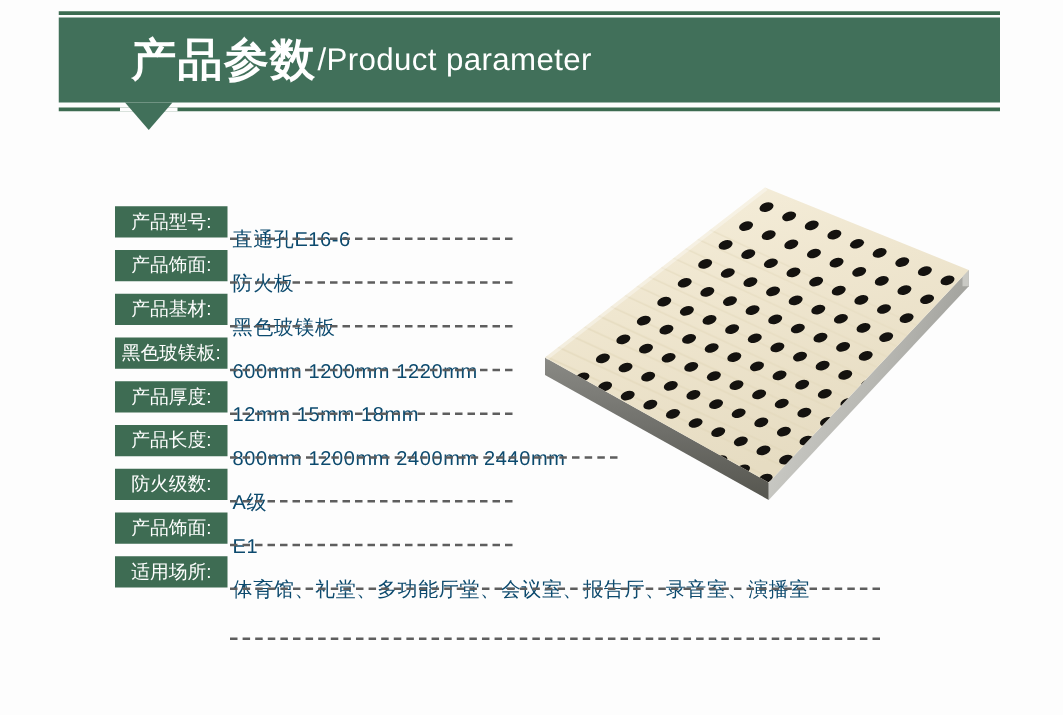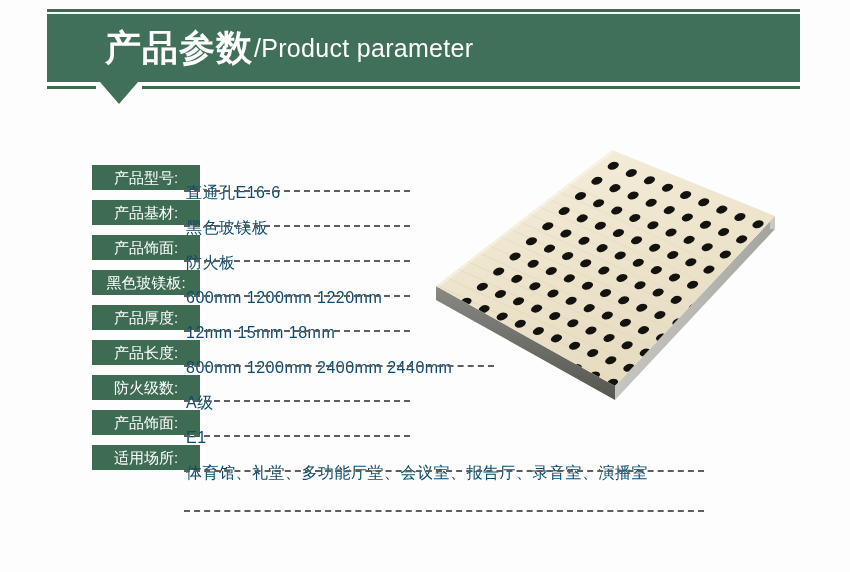--- a/index.html
+++ b/index.html
@@ -120,21 +120,21 @@
     width: 620px;
   }
   .spec-row {
     position: relative;
     height: 35px;
   }
   .spec-label {
     position: absolute;
     left: 0;
     top: 2px;
-    width: 108px;
+    width: 90px;
     height: 25px;
     background: #3e6c53;
     color: #ffffff;
     font-size: 15px;
     line-height: 25px;
     text-align: center;
     letter-spacing: 0px;
     box-sizing: border-box;
     white-space: nowrap;
   }
@@ -520,29 +520,29 @@
 
   <div class="spec-table">
 
     <div class="spec-row">
       <div class="spec-label">产品型号:</div>
       <div class="spec-value">直通孔E16-6</div>
       <div class="spec-dash dash-w1"></div>
     </div>
 
     <div class="spec-row">
+      <div class="spec-label">产品饰面:</div>
+      <div class="spec-value">防火板</div>
+      <div class="spec-dash dash-w3"></div>
+    </div>
+
+    <div class="spec-row">
       <div class="spec-label">产品基材:</div>
       <div class="spec-value">黑色玻镁板</div>
       <div class="spec-dash dash-w2"></div>
-    </div>
-
-    <div class="spec-row">
-      <div class="spec-label">产品饰面:</div>
-      <div class="spec-value">防火板</div>
-      <div class="spec-dash dash-w3"></div>
     </div>
 
     <div class="spec-row">
       <div class="spec-label">黑色玻镁板:</div>
       <div class="spec-value">600mm  1200mm  1220mm</div>
       <div class="spec-dash dash-w4"></div>
     </div>
 
     <div class="spec-row">
       <div class="spec-label">产品厚度:</div>

